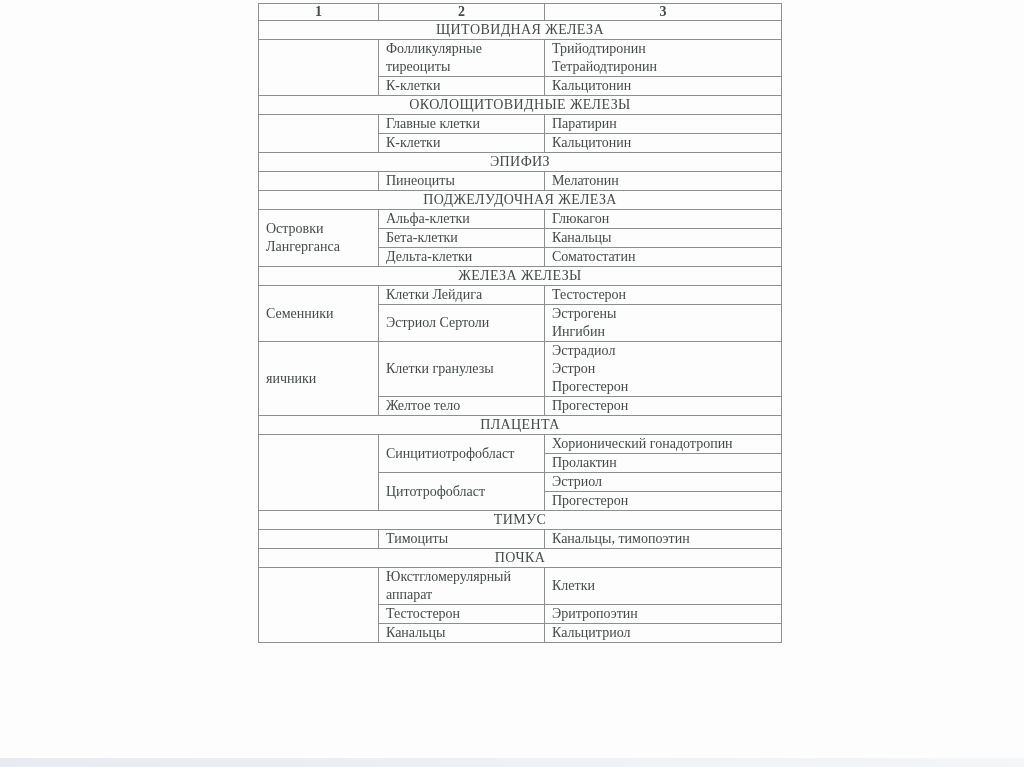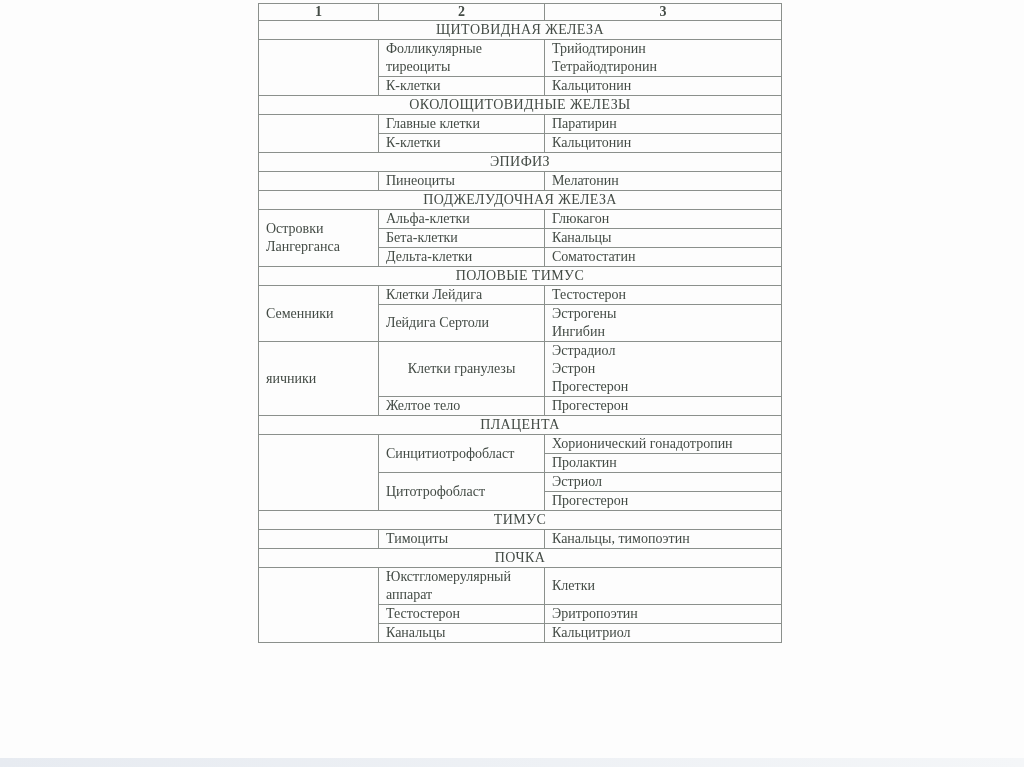--- a/index.html
+++ b/index.html
@@ -31,21 +31,21 @@
     text-align:center;
     font-weight:bold;
     line-height:14px;
     padding:1px 7px;
   }
   td.section{
     text-align:center;
     letter-spacing:0.4px;
     line-height:18px;
   }
-  td.center{ text-align:center; }
+  td.center{ text-align:left; }
   .bottom-strip{
     position:absolute;
     left:0; right:0; bottom:0;
     height:9px;
     background:linear-gradient(to right,#e7ebf1,#f4f6f8);
   }
 </style>
 </head>
 <body>
 
@@ -114,29 +114,29 @@
     <tr>
       <td>Бета-клетки</td>
       <td>Канальцы</td>
     </tr>
     <tr>
       <td>Дельта-клетки</td>
       <td>Соматостатин</td>
     </tr>
 
     <tr>
-      <td colspan="3" class="section">ПОЛОВЫЕ ТИМУС</td>
+      <td colspan="3" class="section">ЖЕЛЕЗА ЖЕЛЕЗЫ</td>
     </tr>
     <tr>
       <td rowspan="2">Семенники</td>
       <td>Клетки Лейдига</td>
       <td>Тестостерон</td>
     </tr>
     <tr>
-      <td>Лейдига Сертоли</td>
+      <td>Эстриол Сертоли</td>
       <td>Эстрогены
 Ингибин</td>
     </tr>
     <tr>
       <td rowspan="2">яичники</td>
       <td class="center">Клетки гранулезы</td>
       <td>Эстрадиол
 Эстрон
 Прогестерон</td>
     </tr>

